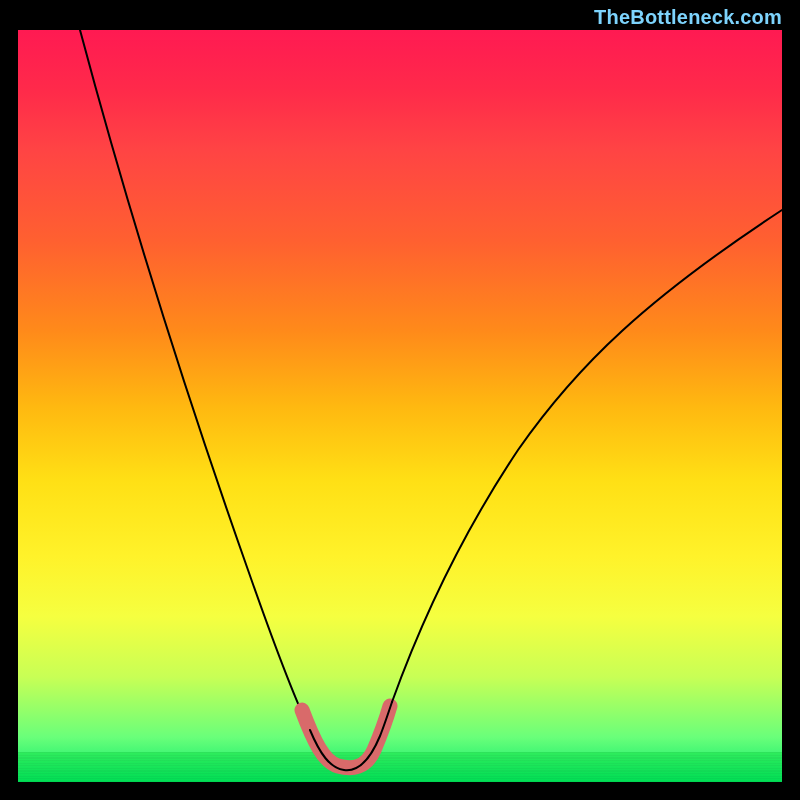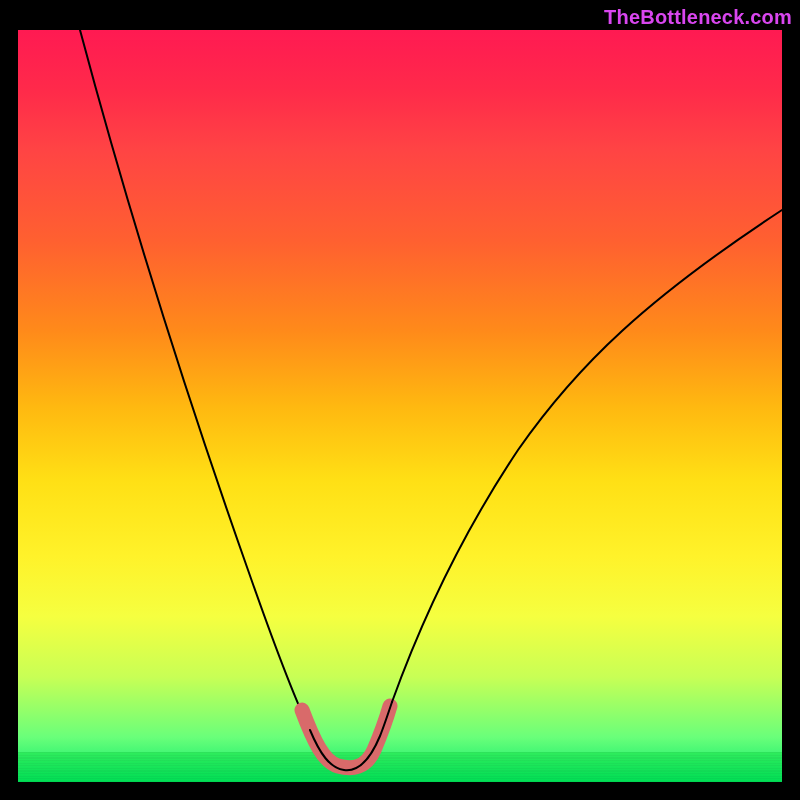--- a/index.html
+++ b/index.html
@@ -36,25 +36,25 @@
       #fff22a 70%,
       #f5ff40 78%,
       #c8ff55 86%,
       #6aff7a 94%,
       #00e86a 100%
     );
   }
   .watermark {
     position: absolute;
     top: 6px;
-    right: 8px;
+    right: 18px;
     font-family: Arial, Helvetica, sans-serif;
     font-size: 20px;
     font-weight: 600;
-    color: #d946ef;
+    color: #7dd3fc;
     letter-spacing: 0.2px;
   }
   svg.curves {
     position: absolute;
     left: 0;
     top: 0;
     width: 764px;
     height: 752px;
     overflow: visible;
   }

